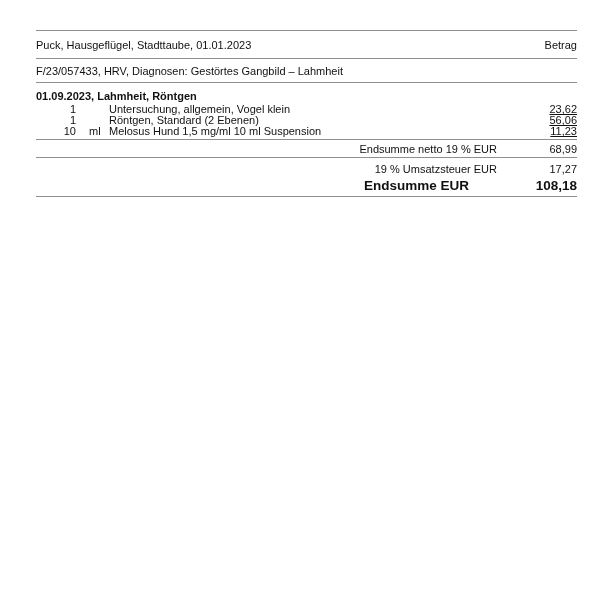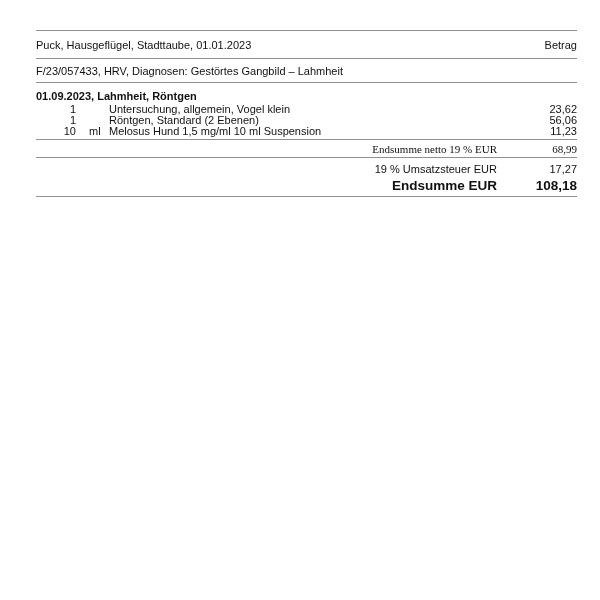--- a/index.html
+++ b/index.html
@@ -60,51 +60,52 @@
   }
   .desc {
     flex: 1;
     margin-left: 6px;
     white-space: nowrap;
     overflow: hidden;
   }
   .amt {
     text-align: right;
     white-space: pre;
+    text-decoration: underline;
   }
   .rule-after-items {
     margin-top: 2px;
   }
   .total-row {
     display: flex;
     align-items: center;
   }
   .tlabel {
     flex: 1;
     text-align: right;
   }
   .tamt {
     width: 80px;
     text-align: right;
   }
   .total-net {
     height: 17px;
-    font-family: Liberation Serif, serif;
   }
   .total-vat {
     height: 11px;
     margin-top: 5px;
     align-items: baseline;
   }
   .total-grand {
     margin-top: 4px;
     height: 15px;
     font-size: 13.5px;
     font-weight: bold;
     align-items: baseline;
+    gap: 28px;
   }
   .rule-bottom {
     margin-top: 3px;
   }
 </style>
 </head>
 <body>
 
 <div class="doc">
 

